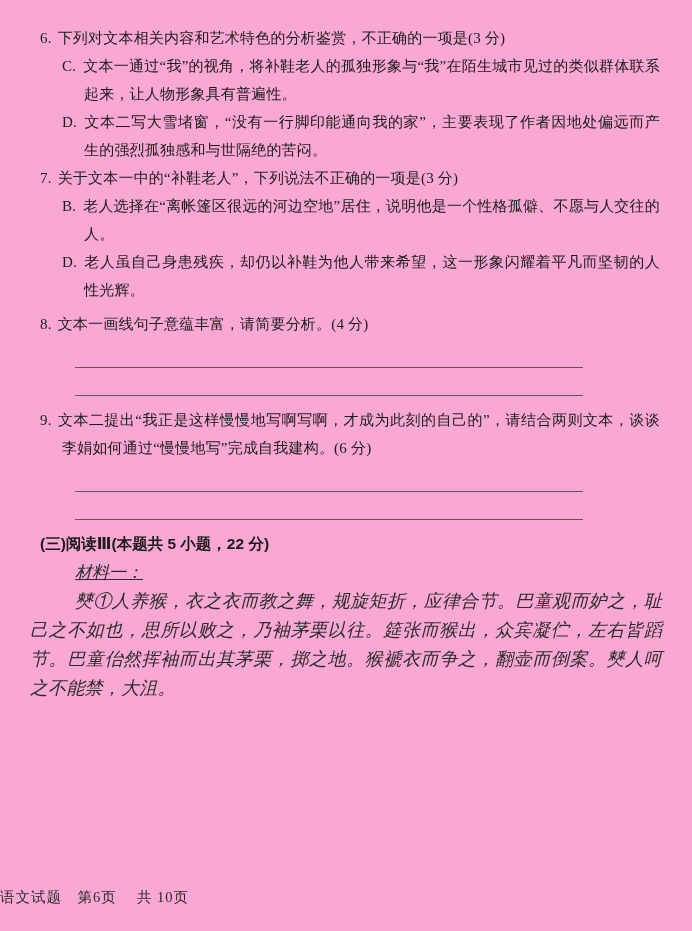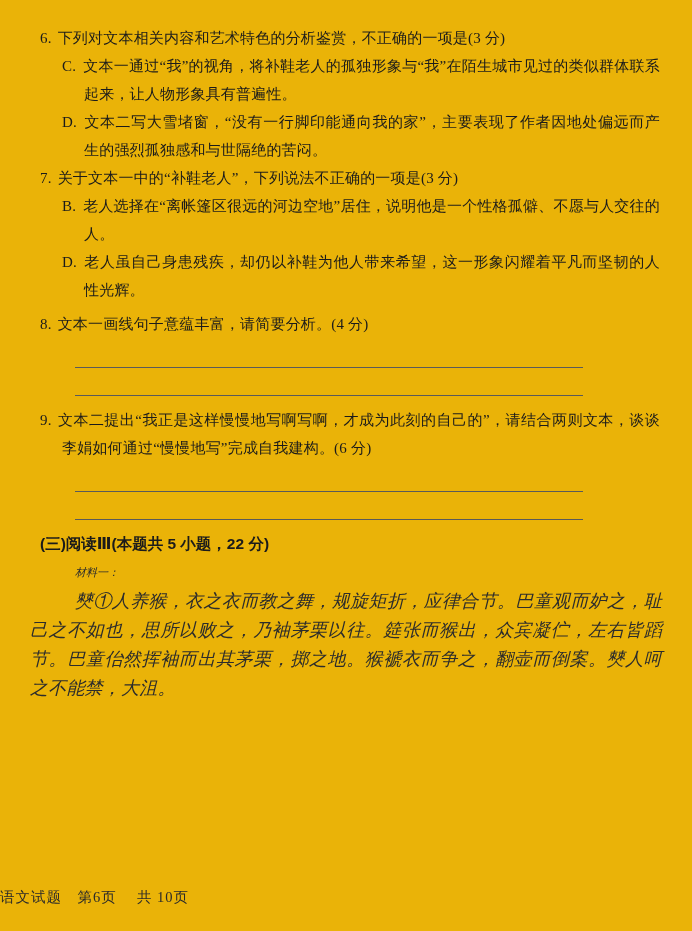--- a/index.html
+++ b/index.html
@@ -5,21 +5,21 @@
   html, body {
     margin: 0;
     padding: 0;
     background: #e8e8e8;
   }
   .page {
     position: relative;
     width: 692px;
     height: 931px;
     margin: 0 auto;
-    background: #eab308;
+    background: #f9a8d4;
     box-sizing: border-box;
     padding: 24px 32px 0 40px;
     font-family: "Liberation Serif", "DejaVu Serif", serif;
     color: #1b1b1b;
     overflow: hidden;
   }
   p { margin: 0; }
   .stem, .option {
     font-size: 15px;
     line-height: 28px;
@@ -64,24 +64,25 @@
     color: #2c2c2c;
   }
   .kai {
     font-size: 18px;
     line-height: 29px;
     text-align: justify;
     letter-spacing: 0.2px;
   }
   .kai-indent { text-indent: 45px; }
   .material-label {
-    font-size: 11px;
+    font-size: 17px;
     line-height: 29px;
     text-indent: 45px;
     font-style: italic;
+    text-decoration: underline;
   }
   .footer {
     position: absolute;
     left: 0;
     bottom: 24px;
     width: 100%;
     font-size: 14.5px;
     color: #2a2a2a;
     letter-spacing: 1px;
   }

